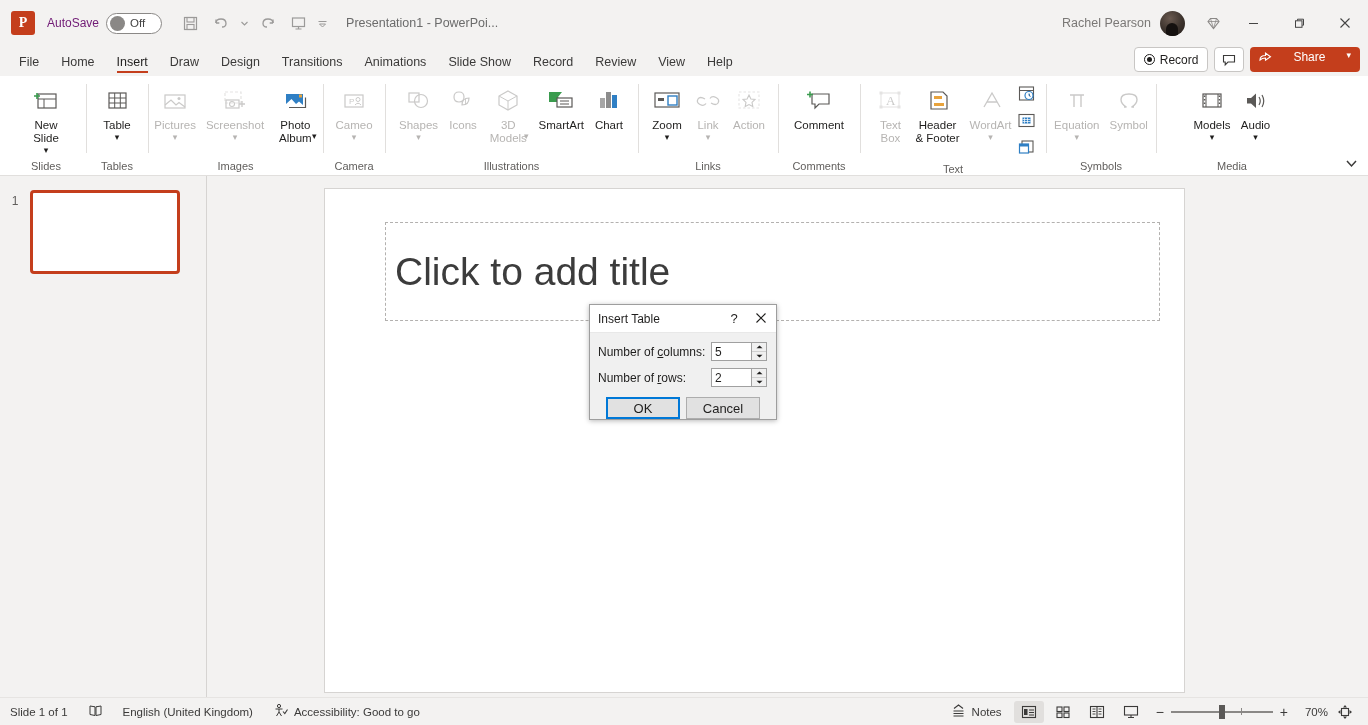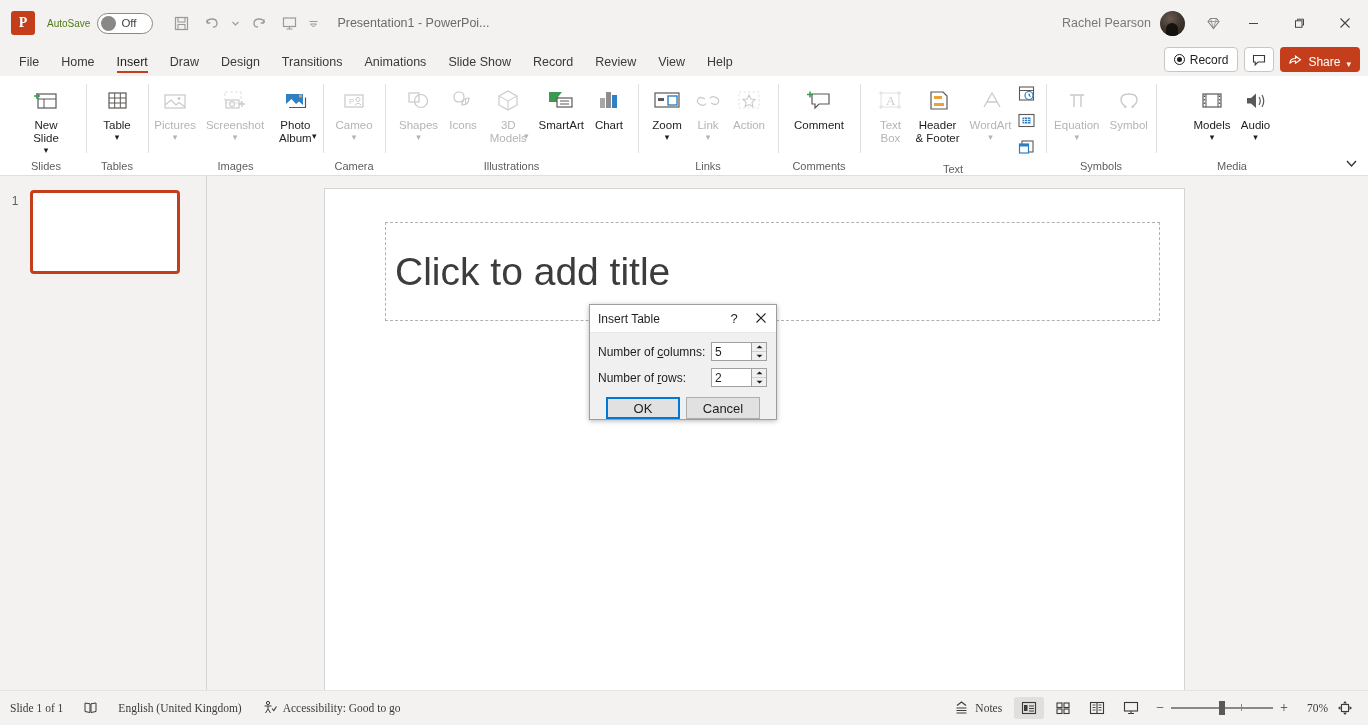--- a/index.html
+++ b/index.html
@@ -15,21 +15,21 @@
   .titlebar {
     height: 46px; display: flex; align-items: center;
     background: #f3f2f1; position: relative;
   }
   .pp-logo {
     width: 24px; height: 24px; margin-left: 11px; border-radius: 3px;
     background: #c43e1c; color: #fff; font-size: 14px; font-weight: bold;
     display: flex; align-items: center; justify-content: center;
     font-family: "Liberation Serif", serif;
   }
-  .autosave-label { font-size: 10px; color: #4d7c0f; margin-left: 12px; }
+  .autosave-label { font-size: 12px; color: #701a75; margin-left: 12px; }
   .autosave-toggle {
     margin-left: 7px; width: 56px; height: 21px; border-radius: 11px;
     border: 1px solid #8a8886; background: #fff; position: relative;
     display: flex; align-items: center;
   }
   .autosave-knob {
     width: 15px; height: 15px; border-radius: 50%; background: #8a8886;
     margin-left: 3px;
   }
   .autosave-off { font-size: 11.5px; color: #444; margin-left: 5px; }
@@ -98,21 +98,21 @@
     width: 11px; height: 11px; border-radius: 50%; border: 1.5px solid #1f1e1d;
     display: flex; align-items: center; justify-content: center;
   }
   .rec-dot::after { content:''; width:5px; height:5px; border-radius:50%; background:#1f1e1d; }
   .cmt-btn {
     width: 30px; height: 25px; border: 1px solid #c8c6c4; border-radius: 4px;
     background: #fff; display: flex; align-items: center; justify-content: center;
   }
   .share-btn {
     height: 25px; background: #c43e1c; border-radius: 4px; color: #fff;
-    display: flex; align-items: flex-end; gap: 6px; padding: 3px 9px; font-size: 12px;
+    display: flex; align-items: flex-start; gap: 21px; padding: 3px 9px; font-size: 12px;
   }
 
   
   .ribbon {
     height: 100px; background: #fff; border-bottom: 1px solid #e1dfdd;
     display: flex; position: relative; padding-left: 6px;
   }
   .rgroup { display: flex; flex-direction: column; position: relative; height: 100%; }
   .rgroup-items { display: flex; flex: 1; align-items: flex-start; padding-top: 4px; }
   .rgroup-label {
@@ -162,23 +162,23 @@
   }
   .title-ph {
     position: absolute; left: 60px; top: 33px; width: 775px; height: 99px;
     border: 1px dashed #b3b1af;
     display: flex; align-items: center; padding-left: 9px;
   }
   .title-ph span { font-size: 39px; color: #3c3c3c; font-weight: 300; }
 
   
   .statusbar {
-    position: absolute; left: 0; right: 0; bottom: 0; height: 35px;
+    position: absolute; left: 0; right: 0; bottom: 0; height: 28px;
     background: #f3f2f1; display: flex; align-items: center;
-    font-size: 11.5px; color: #3b3a39; border-top: 1px solid #e6e4e2; font-family: Liberation Serif, serif;
+    font-size: 11.5px; color: #3b3a39; border-top: 1px solid #e6e4e2;
   }
   .sb-item { display: flex; align-items: center; gap: 6px; padding: 0 10px; }
   .sb-right { margin-left: auto; display: flex; align-items: center; }
   .viewbtn {
     width: 30px; height: 22px; display: flex; align-items: center;
     justify-content: center; border-radius: 3px; margin: 0 2px;
   }
   .viewbtn.active { background: #e1dfdd; }
   .zoom-slider { display: flex; align-items: center; gap: 7px; margin: 0 8px; }
   .zs-track { width: 102px; height: 2px; background: #8a8886; position: relative; }

